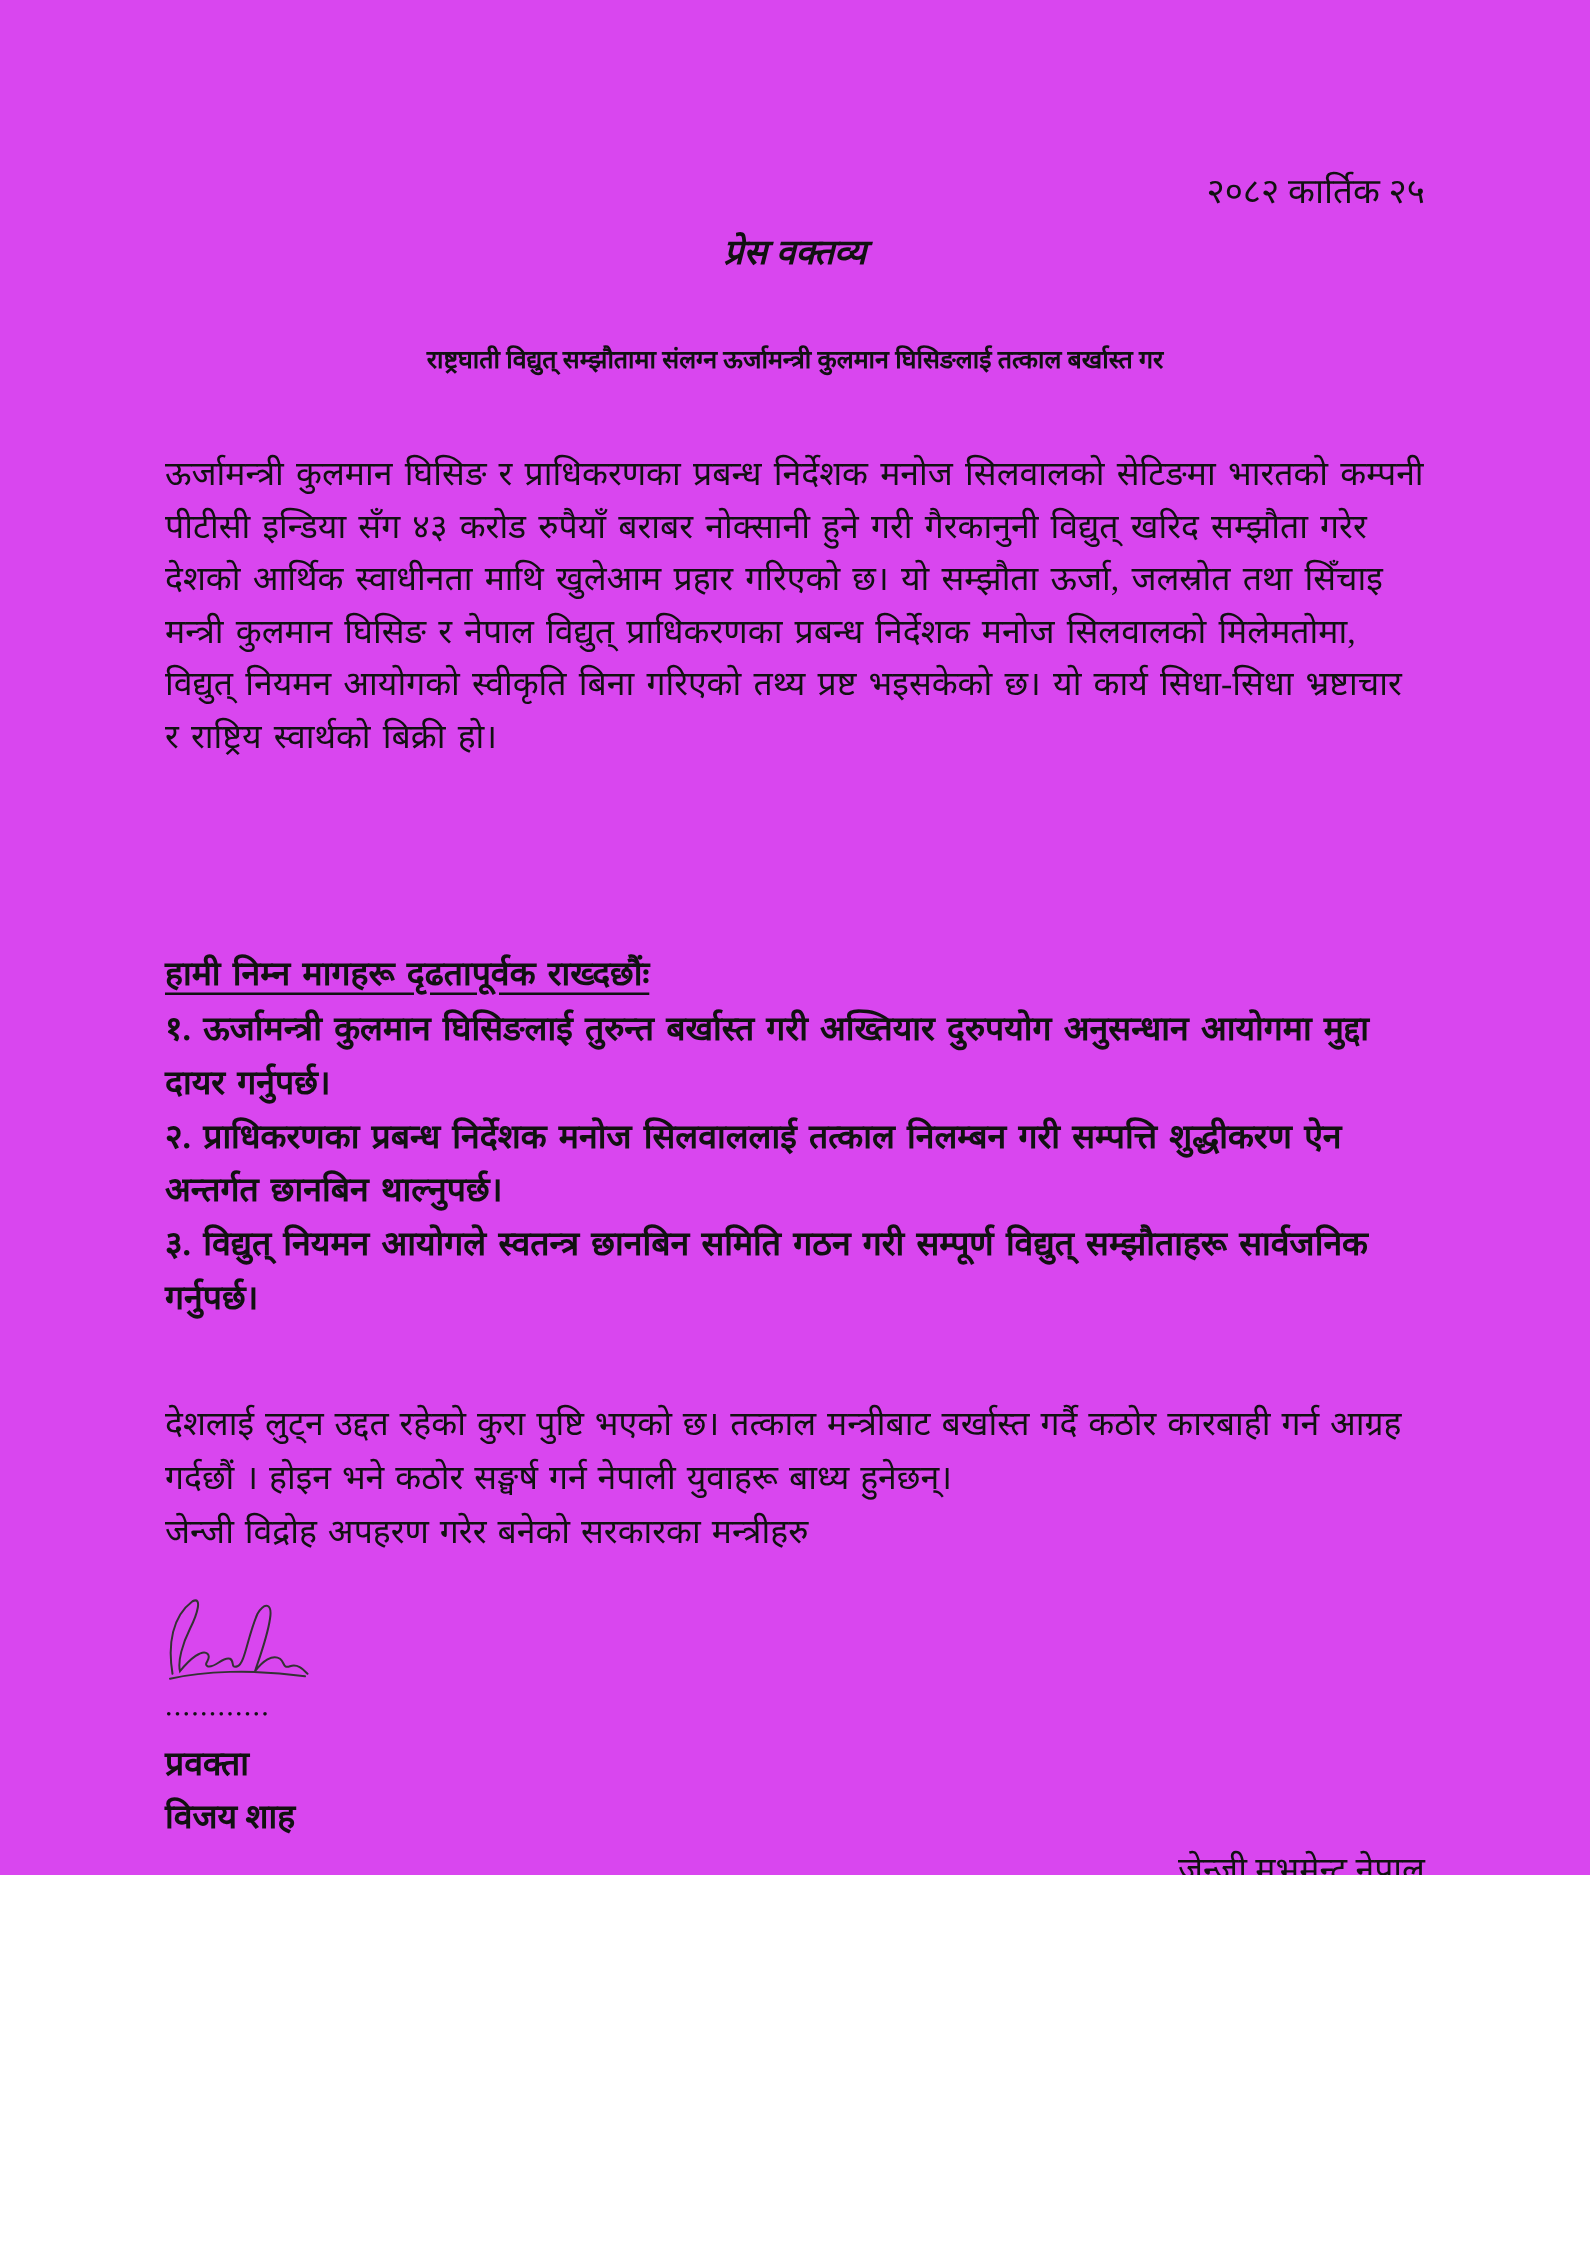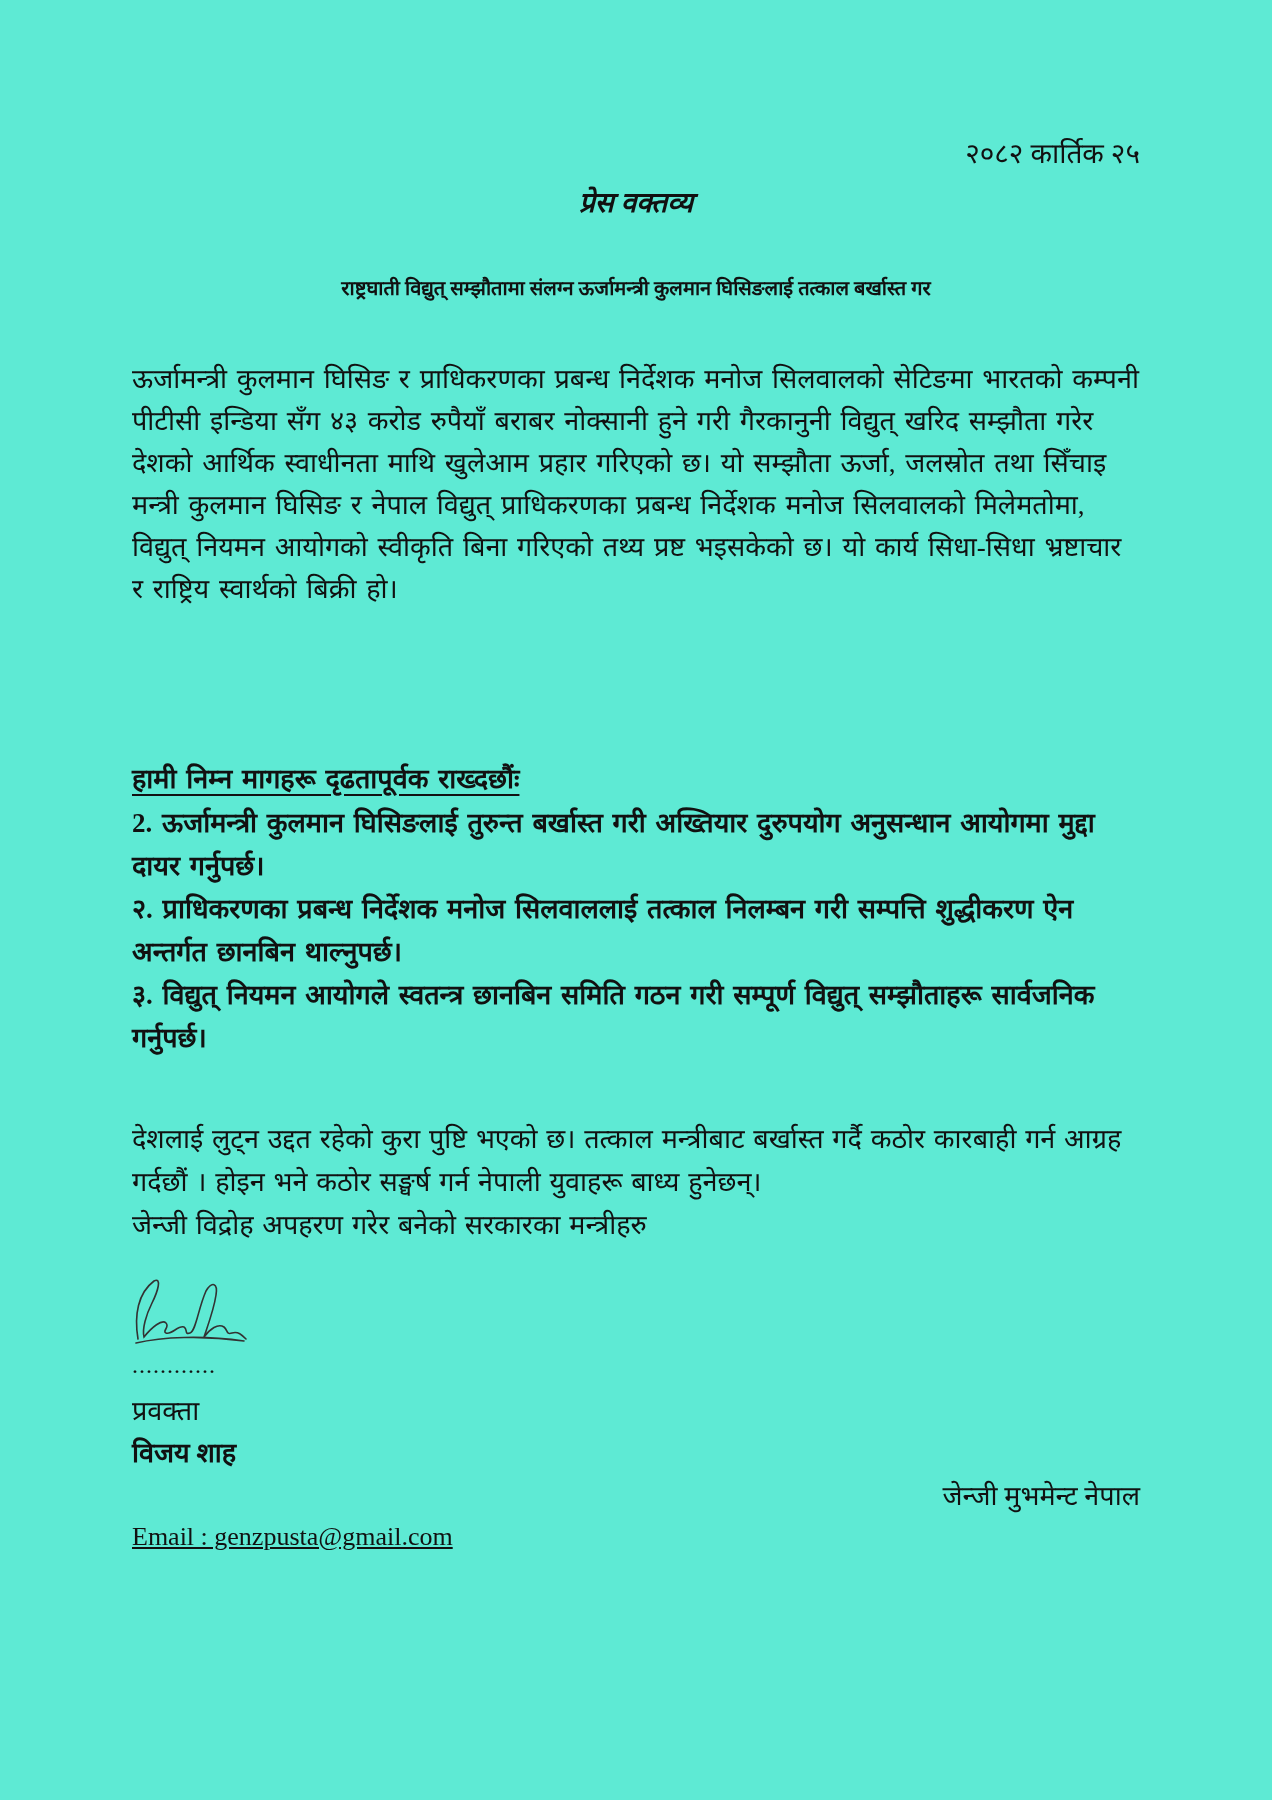--- a/index.html
+++ b/index.html
@@ -3,23 +3,23 @@
 <meta charset="utf-8">
 <style>
   html, body {
     margin: 0;
     padding: 0;
     background: #ffffff;
   }
   .page {
     position: relative;
     width: 1272px;
-    height: 1800px;
+    height: 1500px;
     margin: 0 auto;
-    background: #5eead4;
+    background: #d946ef;
     color: #111111;
     font-family: "Liberation Serif", "DejaVu Serif", serif;
     font-size: 27px;
     line-height: 42px;
     box-sizing: border-box;
     padding: 138px 132px 0 132px;
     overflow: hidden;
   }
   .date-line {
     text-align: right;
@@ -72,42 +72,42 @@
     display: block;
     width: 120px;
     height: 78px;
   }
   .signature-dots {
     font-size: 24px;
     line-height: 24px;
     letter-spacing: 1px;
     margin-top: 0px;
   }
-  .sig-role   { margin-top: 14px; line-height: 40px; }
+  .sig-role   { margin-top: 14px; line-height: 40px; font-weight: bold; }
   .sig-name   { font-weight: bold; line-height: 44px; }
   .sig-org    { line-height: 42px; text-align: right; }
   .sig-email  { font-size: 26px; line-height: 40px; font-family: "Liberation Serif", "DejaVu Serif", serif; text-decoration: underline; }
 </style>
 </head>
 <body>
 
 <div class="page">
 
   <div class="date-line">२०८२ कार्तिक २५</div>
 
   <div class="doc-title">प्रेस वक्तव्य</div>
 
   <div class="headline">राष्ट्रघाती विद्युत् सम्झौतामा संलग्न ऊर्जामन्त्री कुलमान घिसिङलाई तत्काल बर्खास्त गर</div>
 
   <div class="intro">ऊर्जामन्त्री कुलमान घिसिङ र प्राधिकरणका प्रबन्ध निर्देशक मनोज सिलवालको सेटिङमा भारतको कम्पनी पीटीसी इन्डिया सँग ४३ करोड रुपैयाँ बराबर नोक्सानी हुने गरी गैरकानुनी विद्युत् खरिद सम्झौता गरेर देशको आर्थिक स्वाधीनता माथि खुलेआम प्रहार गरिएको छ। यो सम्झौता ऊर्जा, जलस्रोत तथा सिँचाइ मन्त्री कुलमान घिसिङ र नेपाल विद्युत् प्राधिकरणका प्रबन्ध निर्देशक मनोज सिलवालको मिलेमतोमा, विद्युत् नियमन आयोगको स्वीकृति बिना गरिएको तथ्य प्रष्ट भइसकेको छ। यो कार्य सिधा-सिधा भ्रष्टाचार र राष्ट्रिय स्वार्थको बिक्री हो।</div>
 
   <div class="demands-heading">हामी निम्न मागहरू दृढतापूर्वक राख्दछौंः</div>
 
   <div class="demands-block">
-    <div class="demand">2. ऊर्जामन्त्री कुलमान घिसिङलाई तुरुन्त बर्खास्त गरी अख्तियार दुरुपयोग अनुसन्धान आयोगमा मुद्दा दायर गर्नुपर्छ।</div>
+    <div class="demand">१. ऊर्जामन्त्री कुलमान घिसिङलाई तुरुन्त बर्खास्त गरी अख्तियार दुरुपयोग अनुसन्धान आयोगमा मुद्दा दायर गर्नुपर्छ।</div>
     <div class="demand">२. प्राधिकरणका प्रबन्ध निर्देशक मनोज सिलवाललाई तत्काल निलम्बन गरी सम्पत्ति शुद्धीकरण ऐन अन्तर्गत छानबिन थाल्नुपर्छ।</div>
     <div class="demand">३. विद्युत् नियमन आयोगले स्वतन्त्र छानबिन समिति गठन गरी सम्पूर्ण विद्युत् सम्झौताहरू सार्वजनिक गर्नुपर्छ।</div>
   </div>
 
   <div class="closing">
     <span class="closing-line">देशलाई लुट्न उद्दत रहेको कुरा पुष्टि भएको छ। तत्काल मन्त्रीबाट बर्खास्त गर्दै कठोर कारबाही गर्न आग्रह गर्दछौं । होइन भने कठोर सङ्घर्ष गर्न नेपाली युवाहरू बाध्य हुनेछन्।</span>
     <span class="closing-line">जेन्जी विद्रोह अपहरण गरेर बनेको सरकारका मन्त्रीहरु</span>
   </div>
 
   <div class="signature-block">

